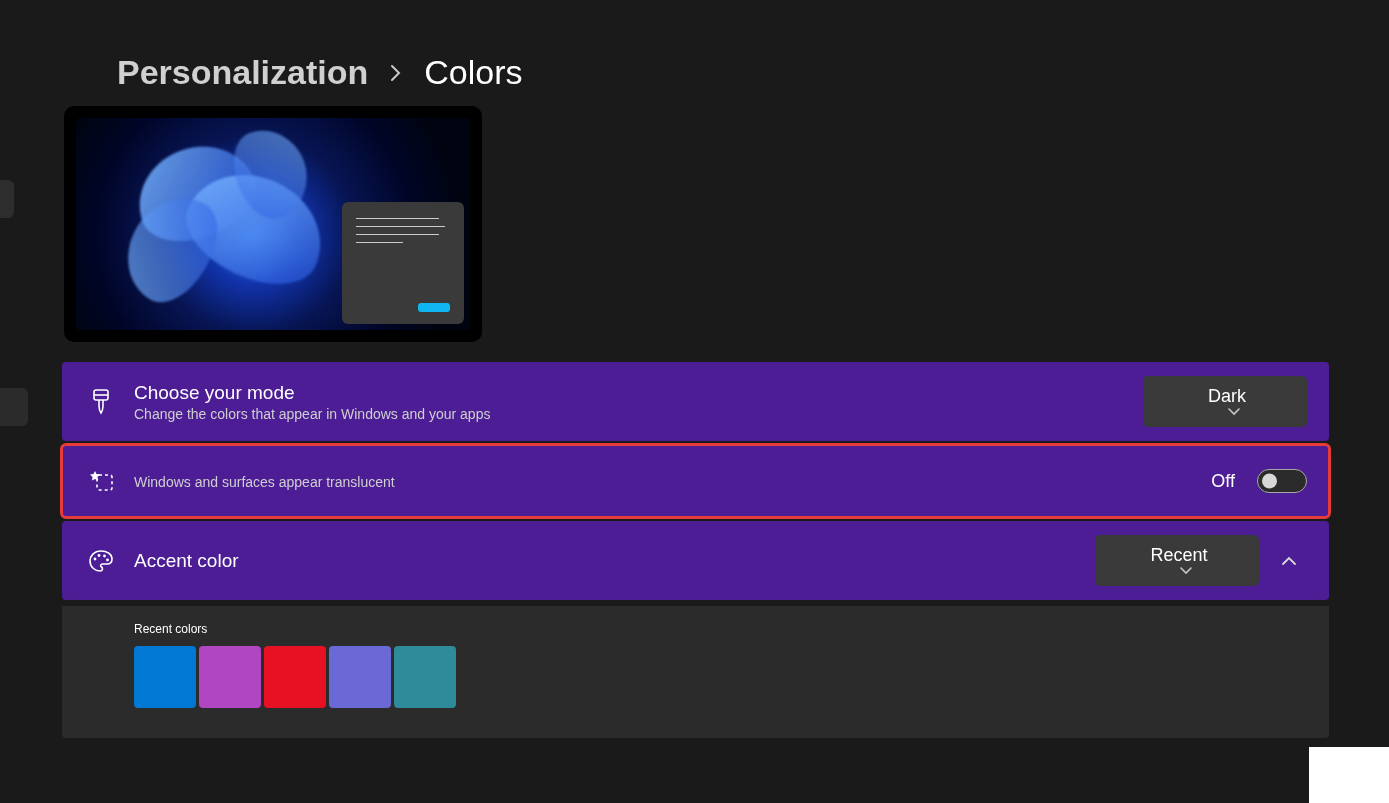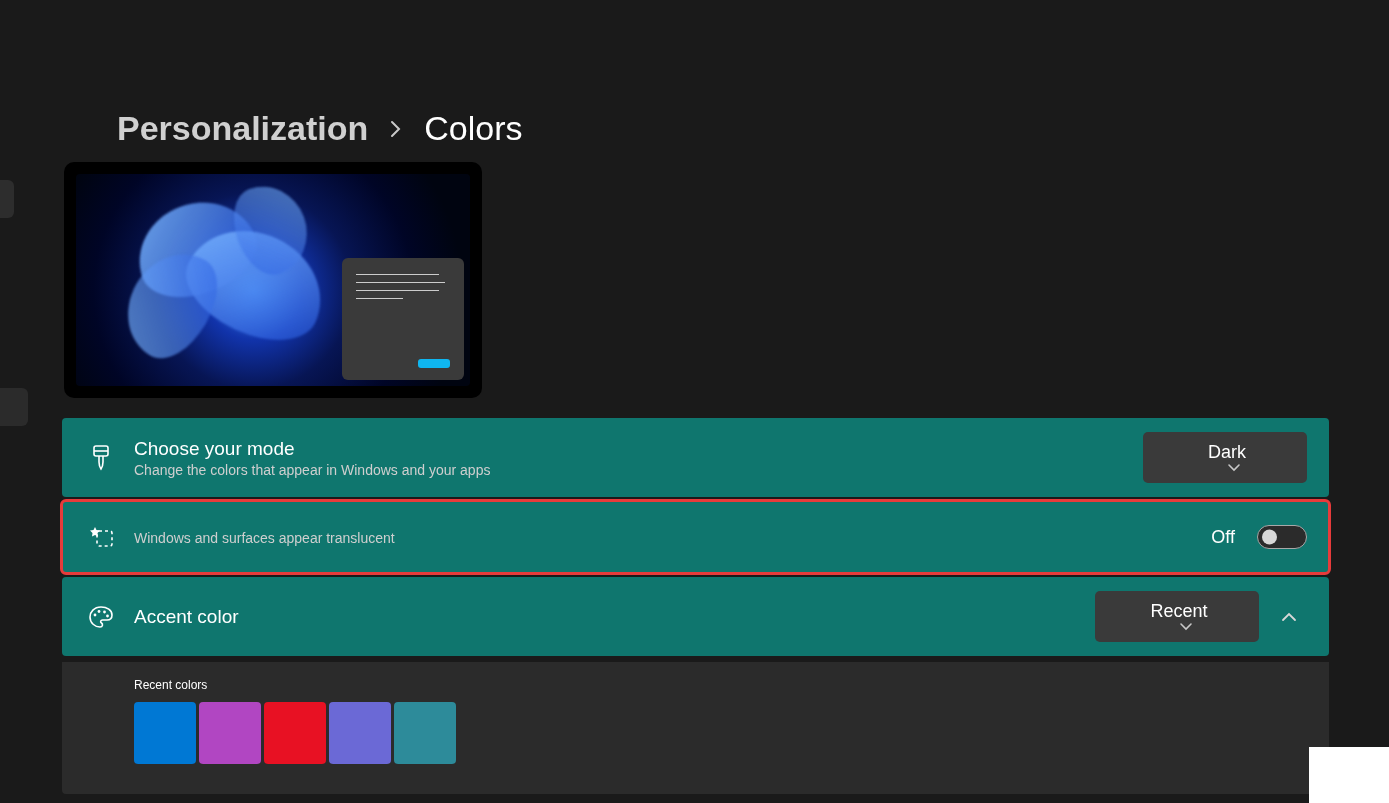--- a/index.html
+++ b/index.html
@@ -5,21 +5,21 @@
   * { box-sizing: border-box; margin: 0; padding: 0; }
   html, body {
     width: 1389px;
     height: 803px;
     background: #1a1a1a;
     font-family: "Segoe UI", -apple-system, BlinkMacSystemFont, sans-serif;
     color: #ffffff;
     overflow: hidden;
   }
   .page {
-    padding: 109px 60px 0 62px;
+    padding: 53px 60px 0 62px;
     position: relative;
   }
   .sidebar-stub {
     position: absolute;
     left: 0;
     top: 180px;
     width: 14px;
     height: 38px;
     background: #2d2d2d;
     border-radius: 0 6px 6px 0;
@@ -112,21 +112,21 @@
 
   .settings-list {
     margin-top: 20px;
     display: flex;
     flex-direction: column;
     gap: 4px;
   }
   .row {
     display: flex;
     align-items: center;
-    background: #0f766e;
+    background: #4c1d95;
     border-radius: 4px;
     padding: 14px 22px 14px 20px;
     min-height: 72px;
   }
   .row-icon {
     width: 38px;
     display: flex;
     justify-content: center;
     color: #ffffff;
   }

